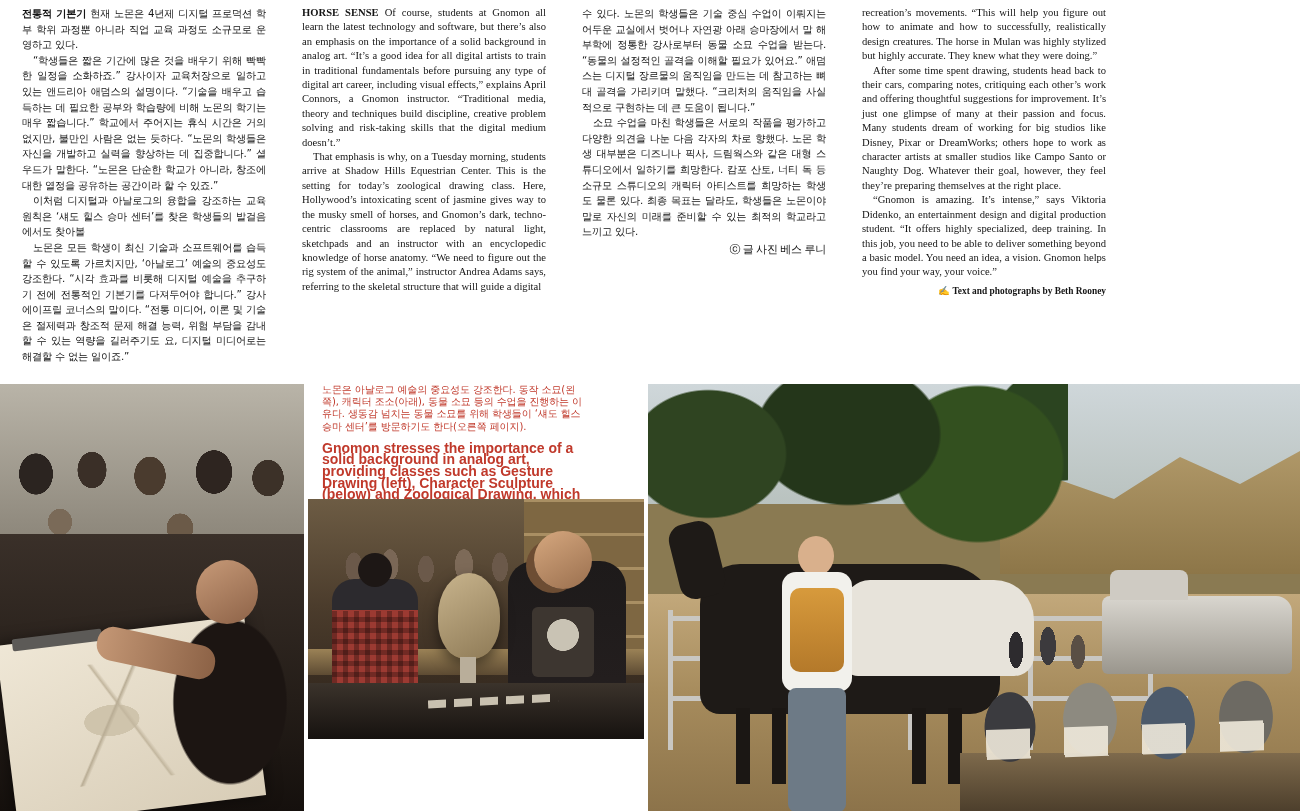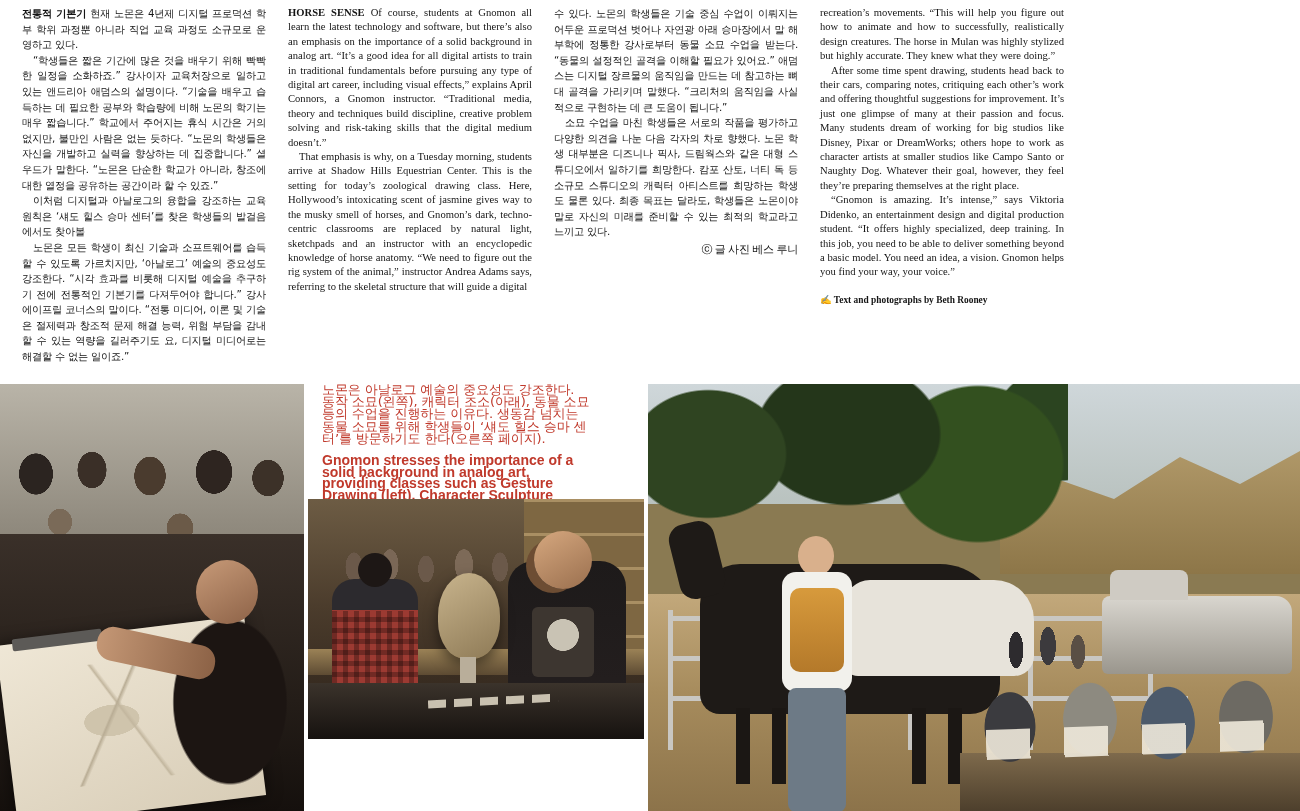--- a/index.html
+++ b/index.html
@@ -12,21 +12,21 @@
     position:relative;
   }
   .page{position:relative;width:1300px;height:811px;}
 
   
   .cols{
     position:absolute;top:0;left:0;width:1300px;height:372px;
     display:flex;
     box-sizing:border-box;
     padding:6px 22px 0 22px;
-    gap:22px;
+    gap:36px;
   }
   .col{
     width:244px;
     font-size:10.6px;
     line-height:14.4px;
     text-align:justify;
     box-sizing:border-box;
   }
   .col.ko{
     font-family:"DejaVu Sans", sans-serif;
@@ -43,21 +43,21 @@
   .kocredit{font-family:Liberation Serif, serif;font-size:11px;}
 
   
   .caption-block{
     position:absolute;left:322px;top:384px;width:268px;
     font-size:8.6px;line-height:11.4px;
   }
   .caption-ko{
     font-family:"DejaVu Sans", sans-serif;
     color:#c0392b;
-    font-size:13px;line-height:12.2px;
+    font-size:10px;line-height:12.2px;
     margin:0 0 10px 0;
     letter-spacing:-0.1px;
   }
   .caption-en{
     font-family:"Liberation Sans", sans-serif;
     color:#c0392b;
     font-weight:bold;
     font-size:14px;line-height:11.6px;
     margin:0;
   }
@@ -207,30 +207,30 @@
       <p>이처럼 디지털과 아날로그의 융합을 강조하는 교육 원칙은 ‘섀도 힐스 승마 센터’를 찾은 학생들의 발걸음에서도 찾아볼</p>
       <p>노몬은 모든 학생이 최신 기술과 소프트웨어를 습득할 수 있도록 가르치지만, ‘아날로그’ 예술의 중요성도 강조한다. “시각 효과를 비롯해 디지털 예술을 추구하기 전에 전통적인 기본기를 다져두어야 합니다.” 강사 에이프릴 코너스의 말이다. “전통 미디어, 이론 및 기술은 절제력과 창조적 문제 해결 능력, 위험 부담을 감내할 수 있는 역량을 길러주기도 요, 디지털 미디어로는 해결할 수 없는 일이죠.”</p>
     </div>
 
     <div class="col">
       <p class="noind"><span class="lead">HORSE SENSE</span> <span>Of course, students at Gnomon all learn the latest technology and software, but there’s also an emphasis on the importance of a solid background in analog art. “It’s a good idea for all digital artists to train in traditional fundamentals before pursuing any type of digital art career, including visual effects,” explains April Connors, a Gnomon instructor. “Traditional media, theory and techniques build discipline, creative problem solving and risk-taking skills that the digital medium doesn’t.”</span></p>
       <p>That emphasis is why, on a Tuesday morning, students arrive at Shadow Hills Equestrian Center. This is the setting for today’s zoological drawing class. Here, Hollywood’s intoxicating scent of jasmine gives way to the musky smell of horses, and Gnomon’s dark, techno-centric classrooms are replaced by natural light, sketchpads and an instructor with an encyclopedic knowledge of horse anatomy. “We need to figure out the rig system of the animal,” instructor Andrea Adams says, referring to the skeletal structure that will guide a digital</p>
     </div>
 
     <div class="col ko">
-      <p class="noind">수 있다. 노몬의 학생들은 기술 중심 수업이 이뤄지는 어두운 프로덕션 벗어나 자연광 아래 승마장에서 말 해부학에 정통한 강사로부터 동물 소묘 수업을 받는다. “동물의 설정적인 골격을 이해할 필요가 있어요.” 애덤스는 디지털 장르물의 움직임을 만드는 데 참고하는 뼈대 골격을 가리키며 말했다. “크리처의 움직임을 사실적으로 구현하는 데 큰 도움이 됩니다.”</p>
+      <p class="noind">수 있다. 노몬의 학생들은 기술 중심 수업이 이뤄지는 어두운 교실에서 벗어나 자연광 아래 승마장에서 말 해부학에 정통한 강사로부터 동물 소묘 수업을 받는다. “동물의 설정적인 골격을 이해할 필요가 있어요.” 애덤스는 디지털 장르물의 움직임을 만드는 데 참고하는 뼈대 골격을 가리키며 말했다. “크리처의 움직임을 사실적으로 구현하는 데 큰 도움이 됩니다.”</p>
       <p>소묘 수업을 마친 학생들은 서로의 작품을 평가하고 다양한 의견을 나눈 다음 각자의 차로 향했다. 노몬 학생 대부분은 디즈니나 픽사, 드림웍스와 같은 대형 스튜디오에서 일하기를 희망한다. 캄포 산토, 너티 독 등 소규모 스튜디오의 캐릭터 아티스트를 희망하는 학생도 물론 있다. 최종 목표는 달라도, 학생들은 노몬이야말로 자신의 미래를 준비할 수 있는 최적의 학교라고 느끼고 있다.</p>
       <p class="kocredit noind" style="text-align:right;margin-top:2px;">ⓒ 글 사진 베스 루니</p>
     </div>
 
     <div class="col">
       <p class="noind">recreation’s movements. “This will help you figure out how to animate and how to successfully, realistically design creatures. The horse in Mulan was highly stylized but highly accurate. They knew what they were doing.”</p>
       <p>After some time spent drawing, students head back to their cars, comparing notes, critiquing each other’s work and offering thoughtful suggestions for improvement. It’s just one glimpse of many at their passion and focus. Many students dream of working for big studios like Disney, Pixar or DreamWorks; others hope to work as character artists at smaller studios like Campo Santo or Naughty Dog. Whatever their goal, however, they feel they’re preparing themselves at the right place.</p>
       <p>“Gnomon is amazing. It’s intense,” says Viktoria Didenko, an entertainment design and digital production student. “It offers highly specialized, deep training. In this job, you need to be able to deliver something beyond a basic model. You need an idea, a vision. Gnomon helps you find your way, your voice.”</p>
-      <p class="credit noind" style="text-align:left;margin-top:13px;">✍ Text and photographs by Beth Rooney</p>
+      <p class="credit noind" style="text-align:right;margin-top:4px;">✍ Text and photographs by Beth Rooney</p>
     </div>
   </div>
 
   <div class="caption-block">
     <p class="caption-ko">노몬은 아날로그 예술의 중요성도 강조한다. 동작 소묘(왼쪽), 캐릭터 조소(아래), 동물 소묘 등의 수업을 진행하는 이유다. 생동감 넘치는 동물 소묘를 위해 학생들이 ‘섀도 힐스 승마 센터’를 방문하기도 한다(오른쪽 페이지).</p>
     <p class="caption-en">Gnomon stresses the importance of a solid background in analog art, providing classes such as Gesture Drawing (left), Character Sculpture (below) and Zoological Drawing, which entails a visit to the Shadow Hills Equestrian Center (opposite).</p>
   </div>
 
   <div class="photo" id="photo-gesture">
     <div class="sky"></div>

